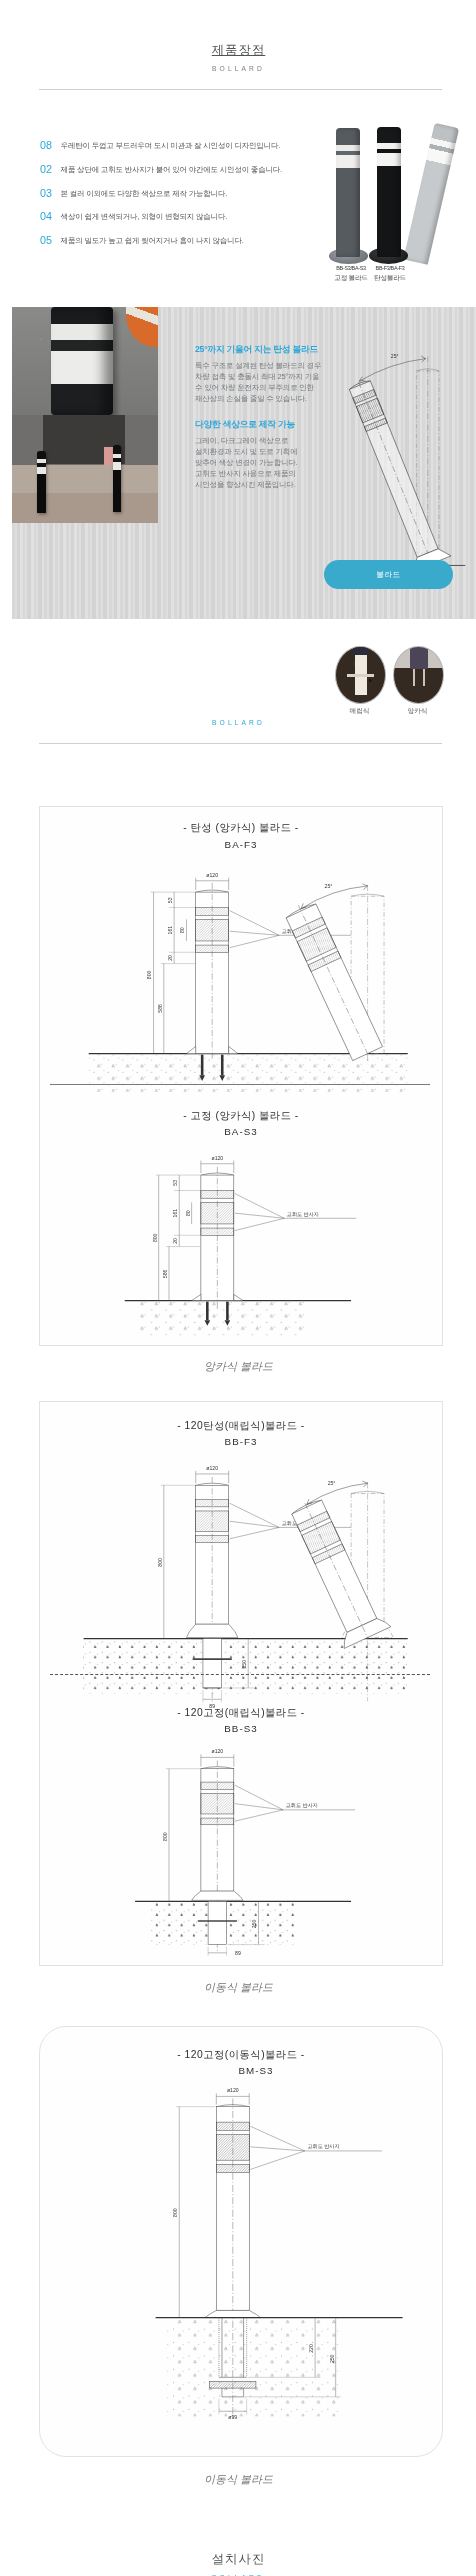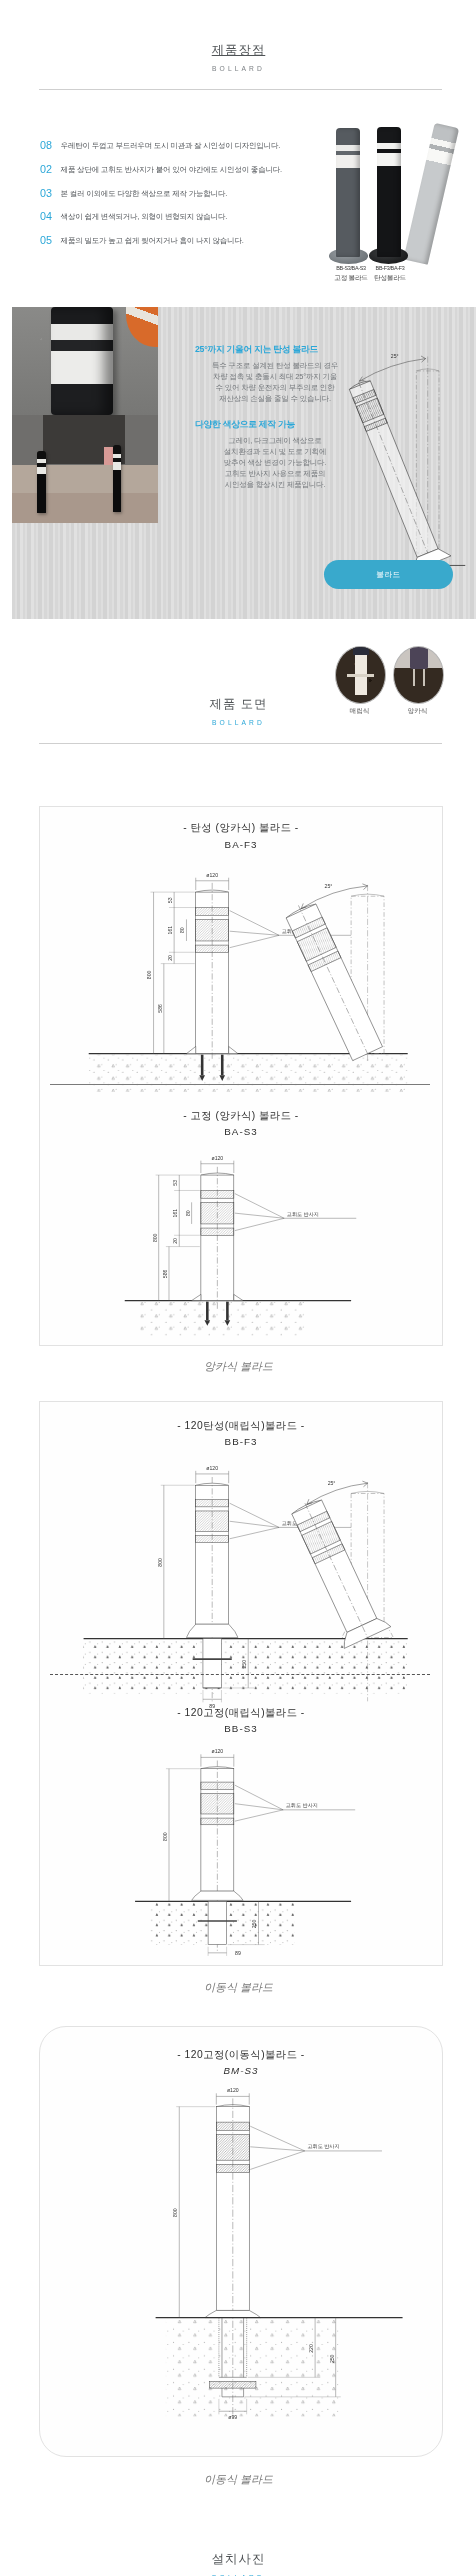--- a/index.html
+++ b/index.html
@@ -17,21 +17,21 @@
   .adv-num{font-size:10.8px;color:#2ba7d8;width:20.6px;flex:0 0 20.6px;font-weight:500;}
   .adv-text{font-size:7.5px;color:#4e5256;padding-top:2.1px;letter-spacing:-0.2px;}
   
   .bol{position:absolute;border-radius:4.1px 4.1px 1px 1px;box-shadow:inset -3.1px 0 4.1px rgba(0,0,0,.25);}
   .bol-base{position:absolute;border-radius:50%;}
   .mini-label{position:absolute;font-size:5.4px;color:#3a3a3a;text-align:center;letter-spacing:-0.3px;}
   .mini-name{position:absolute;font-size:6.7px;color:#444;text-align:center;letter-spacing:-0.3px;}
   
   .gray-band{background:repeating-linear-gradient(90deg,#d7d7d7 0 2.6px,#dedede 2.6px 4.6px,#d3d3d3 4.6px 8.2px,#e1e1e1 8.2px 10.8px);}
   .feat-h{font-size:8.8px;font-weight:bold;color:#2ba7d8;letter-spacing:-0.3px;}
-  .feat-p{font-size:7.5px;color:#73777b;line-height:11px;white-space:pre-line;letter-spacing:-0.2px;text-align:center;}
+  .feat-p{font-size:7.5px;color:#73777b;line-height:11px;white-space:pre-line;letter-spacing:-0.2px;}
   .pill-btn{position:absolute;border-radius:15px;background:#39a9cc;color:#fff;font-size:7.7px;display:flex;align-items:center;justify-content:center;cursor:pointer;letter-spacing:0.5px;}
   .photo{position:absolute;overflow:hidden;}
   
   .draw-box{position:absolute;left:39px;width:402px;background:#fefefe;border:0.5px solid #e2e2e2;}
   .draw-h{font-size:10.3px;color:#2e2e2e;text-align:center;letter-spacing:0.5px;}
   .draw-m{font-size:9.8px;color:#2e2e2e;text-align:center;letter-spacing:1px;}
   .draw-cap{position:absolute;width:100%;text-align:center;font-size:11px;color:#777;font-style:italic;}
   .box-rule{position:absolute;left:10.3px;width:380px;height:0;border-top:0.5px solid #7a7a7a;}
   .box-rule.dash{border-top:0.5px dashed #555;}
   svg text{font-family:"Liberation Sans","DejaVu Sans",sans-serif;fill:#333;font-size:10px;}
@@ -149,21 +149,20 @@
       <div class="oval-col" style="left:16.5px;top:0;width:16.5px;height:8.2px;background:#2a2c39;"></div>
     </div>
     <div class="oval" style="left:393px;top:28px;background:linear-gradient(180deg,#cac5c0 0 38%,#342a21 38%);">
       <div class="oval-col" style="left:15.5px;top:0;width:18.5px;height:21.6px;background:#4c4457;border-radius:2.1px;"></div>
       <div class="oval-col" style="left:18.5px;top:21.6px;width:2.1px;height:17.5px;background:#c8c2b8;"></div>
       <div class="oval-col" style="left:29px;top:21.6px;width:2.1px;height:17.5px;background:#c8c2b8;"></div>
     </div>
     <div class="oval-label" style="left:335px;top:89px;">매립식</div>
     <div class="oval-label" style="left:393px;top:89px;">앙카식</div>
 
-    <div class="abs ctr sec-title" style="left:0;top:78px;width:477px;">제품 도면</div>
     <div class="abs ctr sec-sub blue" style="left:0;top:101px;width:477px;">BOLLARD</div>
     <div class="abs rule" style="left:39px;top:125px;width:403px;"></div>
   </div>
 
   <div class="draw-box" style="top:806px;height:538px;">
     <div class="draw-h abs" style="left:0;top:14.4px;width:100%;">- 탄성 (앙카식) 볼라드 -</div>
     <div class="draw-m abs" style="left:0;top:32px;width:100%;">BA-F3</div>
 
     <svg class="abs" style="left:23px;top:52px;" width="355" height="237" viewBox="0 0 690 460">
       <defs>
@@ -392,21 +391,21 @@
       <text x="340" y="412" text-anchor="middle">89</text>
       <path d="M334 82 L428 130 M334 118 L428 130 M334 152 L428 130" fill="none" stroke="#555" stroke-width="0.8"></path>
       <line x1="428" y1="130" x2="568" y2="130" stroke="#555" stroke-width="0.8"></line>
       <text x="433" y="125" font-size="10.5">고휘도 반사지</text>
     </svg>
   </div>
   <div class="draw-cap" style="top:1980px;">이동식 볼라드</div>
 
   <div class="draw-box" style="top:2026px;height:429px;border-radius:27px;">
     <div class="draw-h abs" style="left:0;top:20.6px;width:100%;">- 120고정(이동식)볼라드 -</div>
-    <div class="draw-m abs" style="left:0;top:38px;width:100%;font-style:italic;">BM-S3</div>
+    <div class="draw-m abs" style="left:15px;top:38px;width:100%;">BM-S3</div>
 
     <svg class="abs" style="left:23px;top:58px;" width="355" height="350" viewBox="0 0 690 680">
       <defs>
         <pattern id="p5h" width="5" height="5" patternUnits="userSpaceOnUse">
             <path d="M0 5 L5 0" stroke="#666" stroke-width="0.8"></path>
           </pattern>
         <pattern id="p5s" width="30" height="26" patternUnits="userSpaceOnUse">
             <circle cx="5" cy="6" r="0.9" fill="#555"></circle>
             <path d="M14 20 l5 0 -2.5 -5 z" fill="none" stroke="#555" stroke-width="0.6"></path>
             <circle cx="24" cy="10" r="0.7" fill="#555"></circle>

